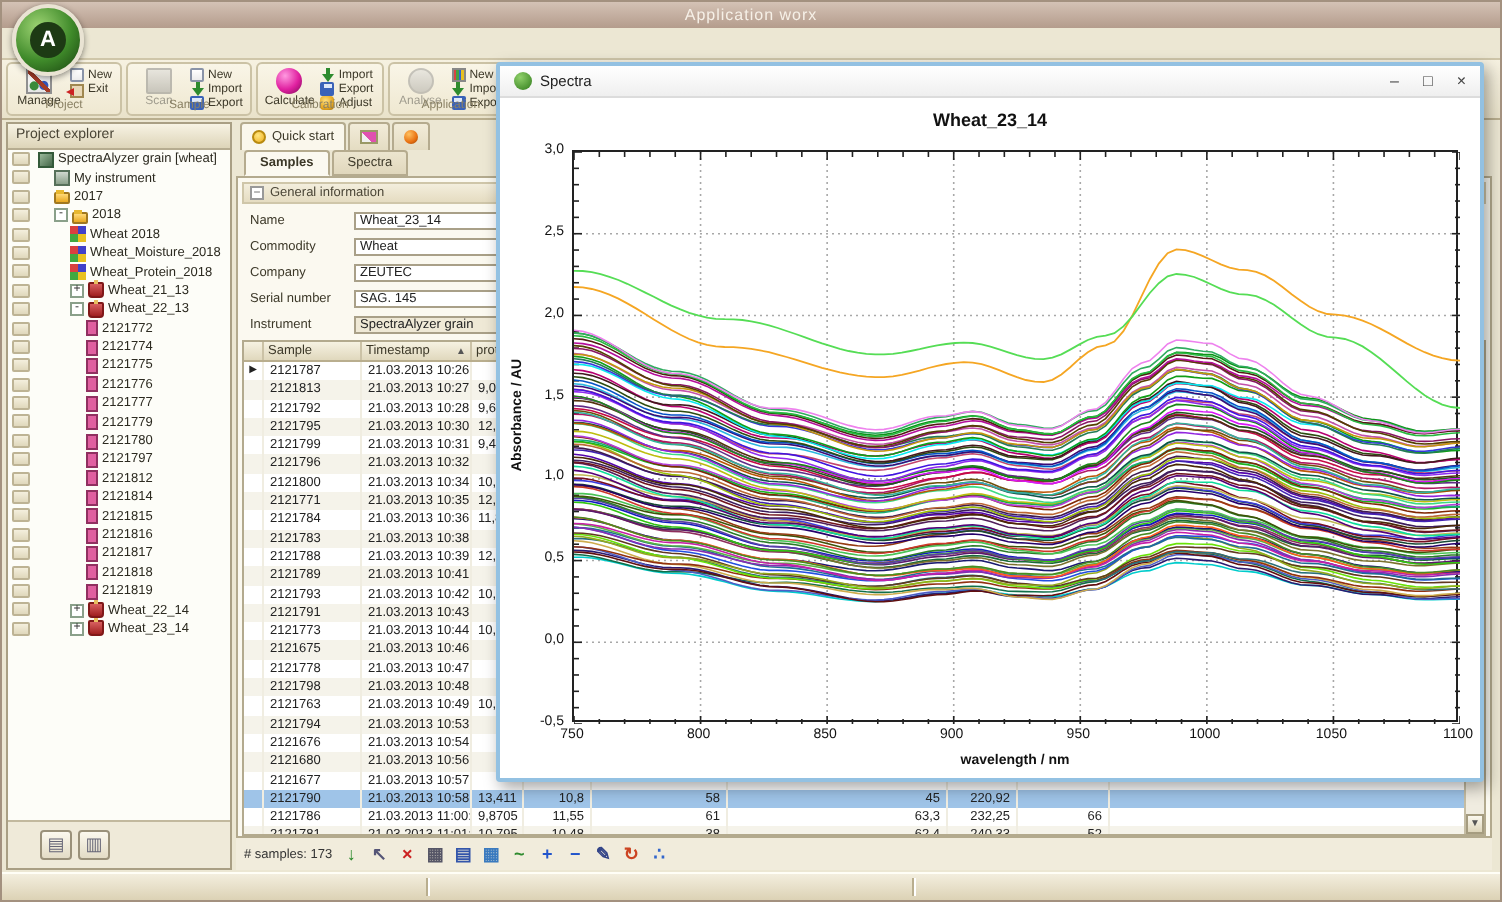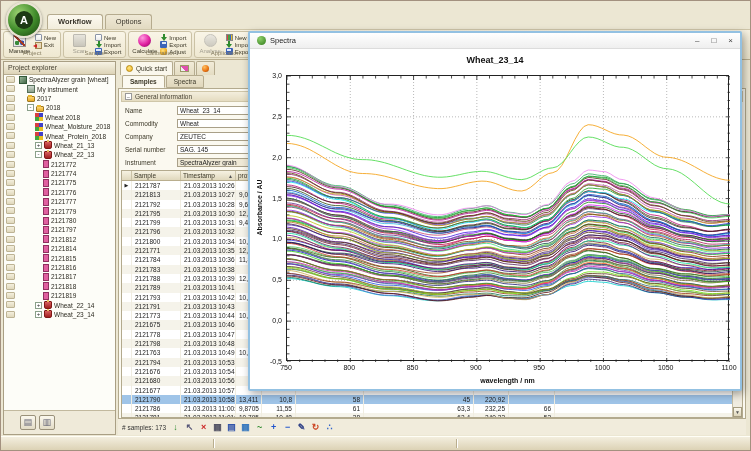--- a/index.html
+++ b/index.html
@@ -155,27 +155,26 @@
   .xlab{position:absolute;transform:translateX(-50%);font-size:7px;color:#111;}
   .ylab{position:absolute;left:0;width:32px;text-align:right;transform:translateY(-50%);font-size:7px;color:#111;}
   .xaxis-title{position:absolute;text-align:center;font-size:7px;font-weight:bold;color:#111;}
   .yaxis-title{position:absolute;width:80px;text-align:center;transform:rotate(-90deg);
     font-size:7px;font-weight:bold;color:#111;white-space:nowrap;}
 </style>
 </head>
 <body>
 
 <div class="screen">
+  <div class="titlebar">
+    <span>Application worx</span>
+  </div>
   <div class="appbtn">
     <span>A</span>
   </div>
-  <div class="tabrow" id="tabrow">
-      <div class="rtab active">Workflow</div>
-      <div class="rtab">Options</div>
-    </div>
   <div class="ribbon" id="ribbon">
       <div class="rgroup">
         <div class="rbig">
           <span class="ric i-manage"></span>
           <span>Manage</span>
         </div>
         <div class="rcol">
           <div class="rsmall">
             <span class="ric i-new-doc"></span>
             <span>New</span>

